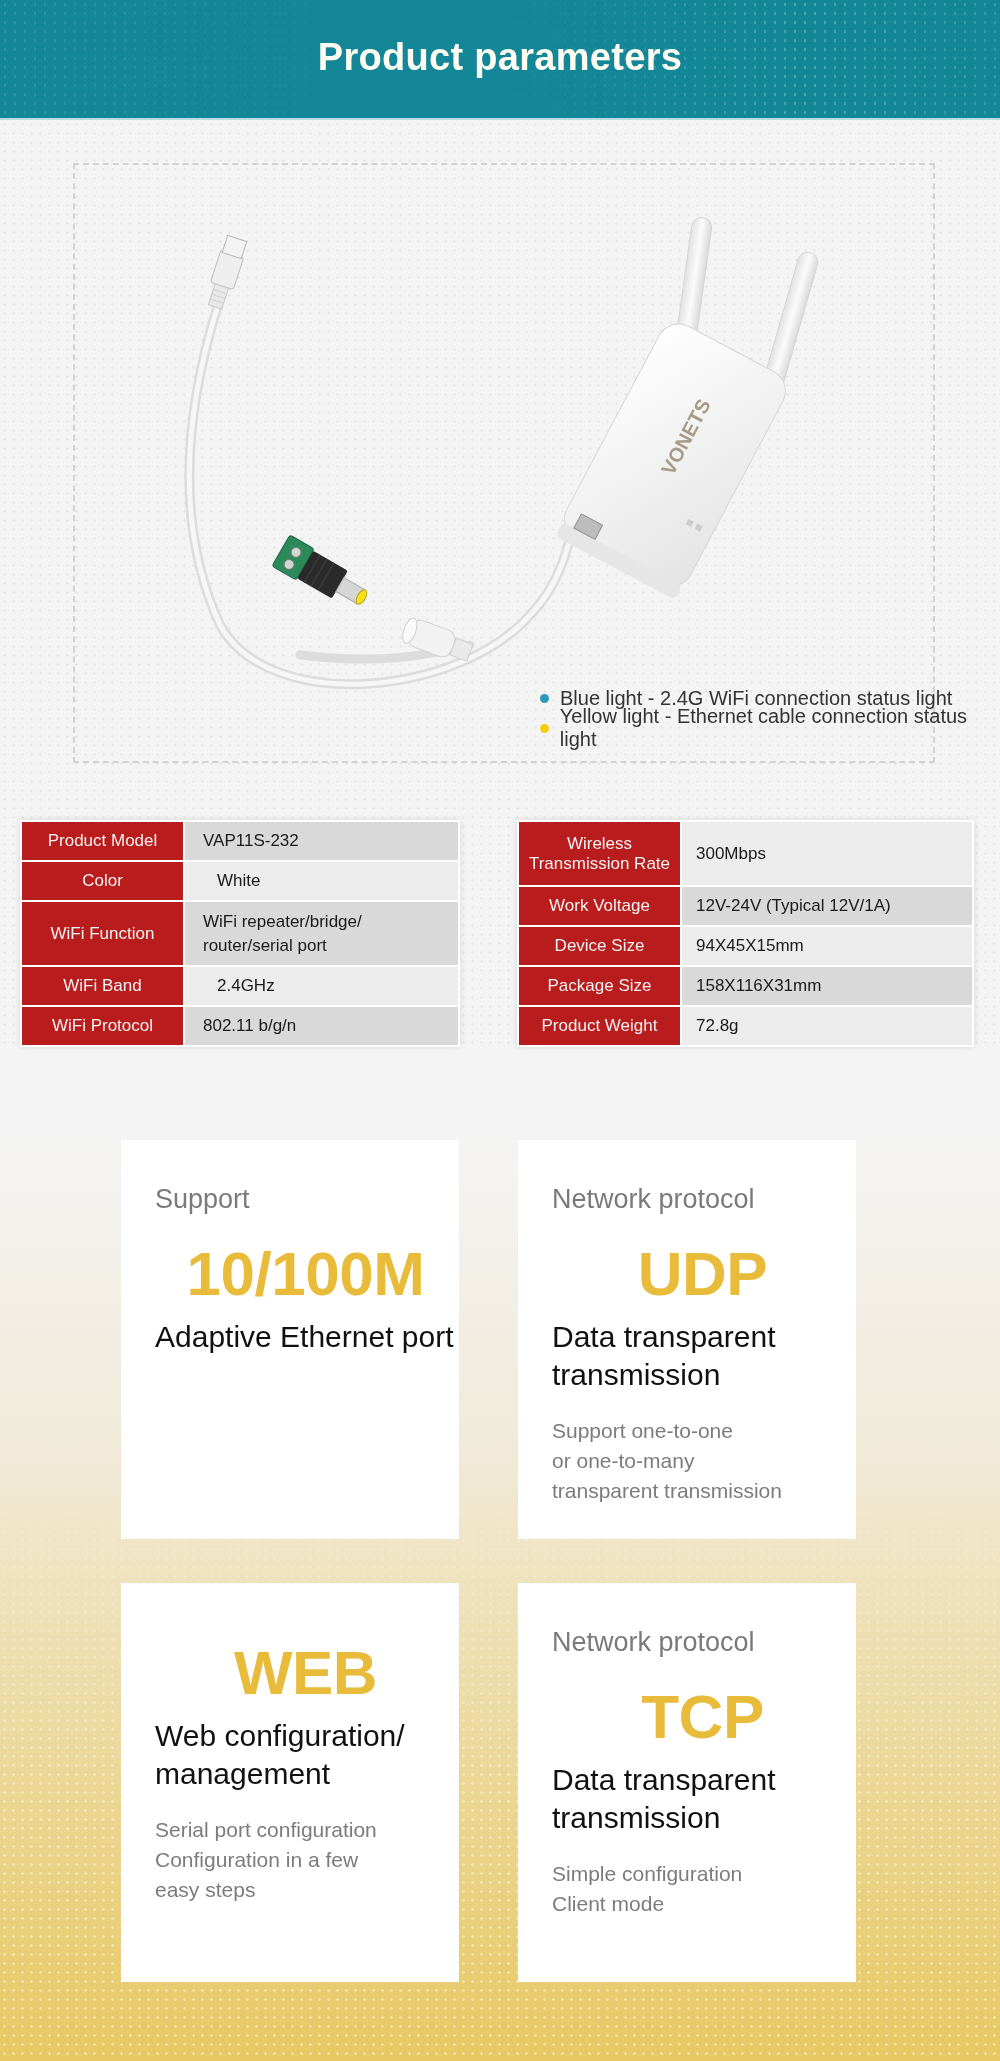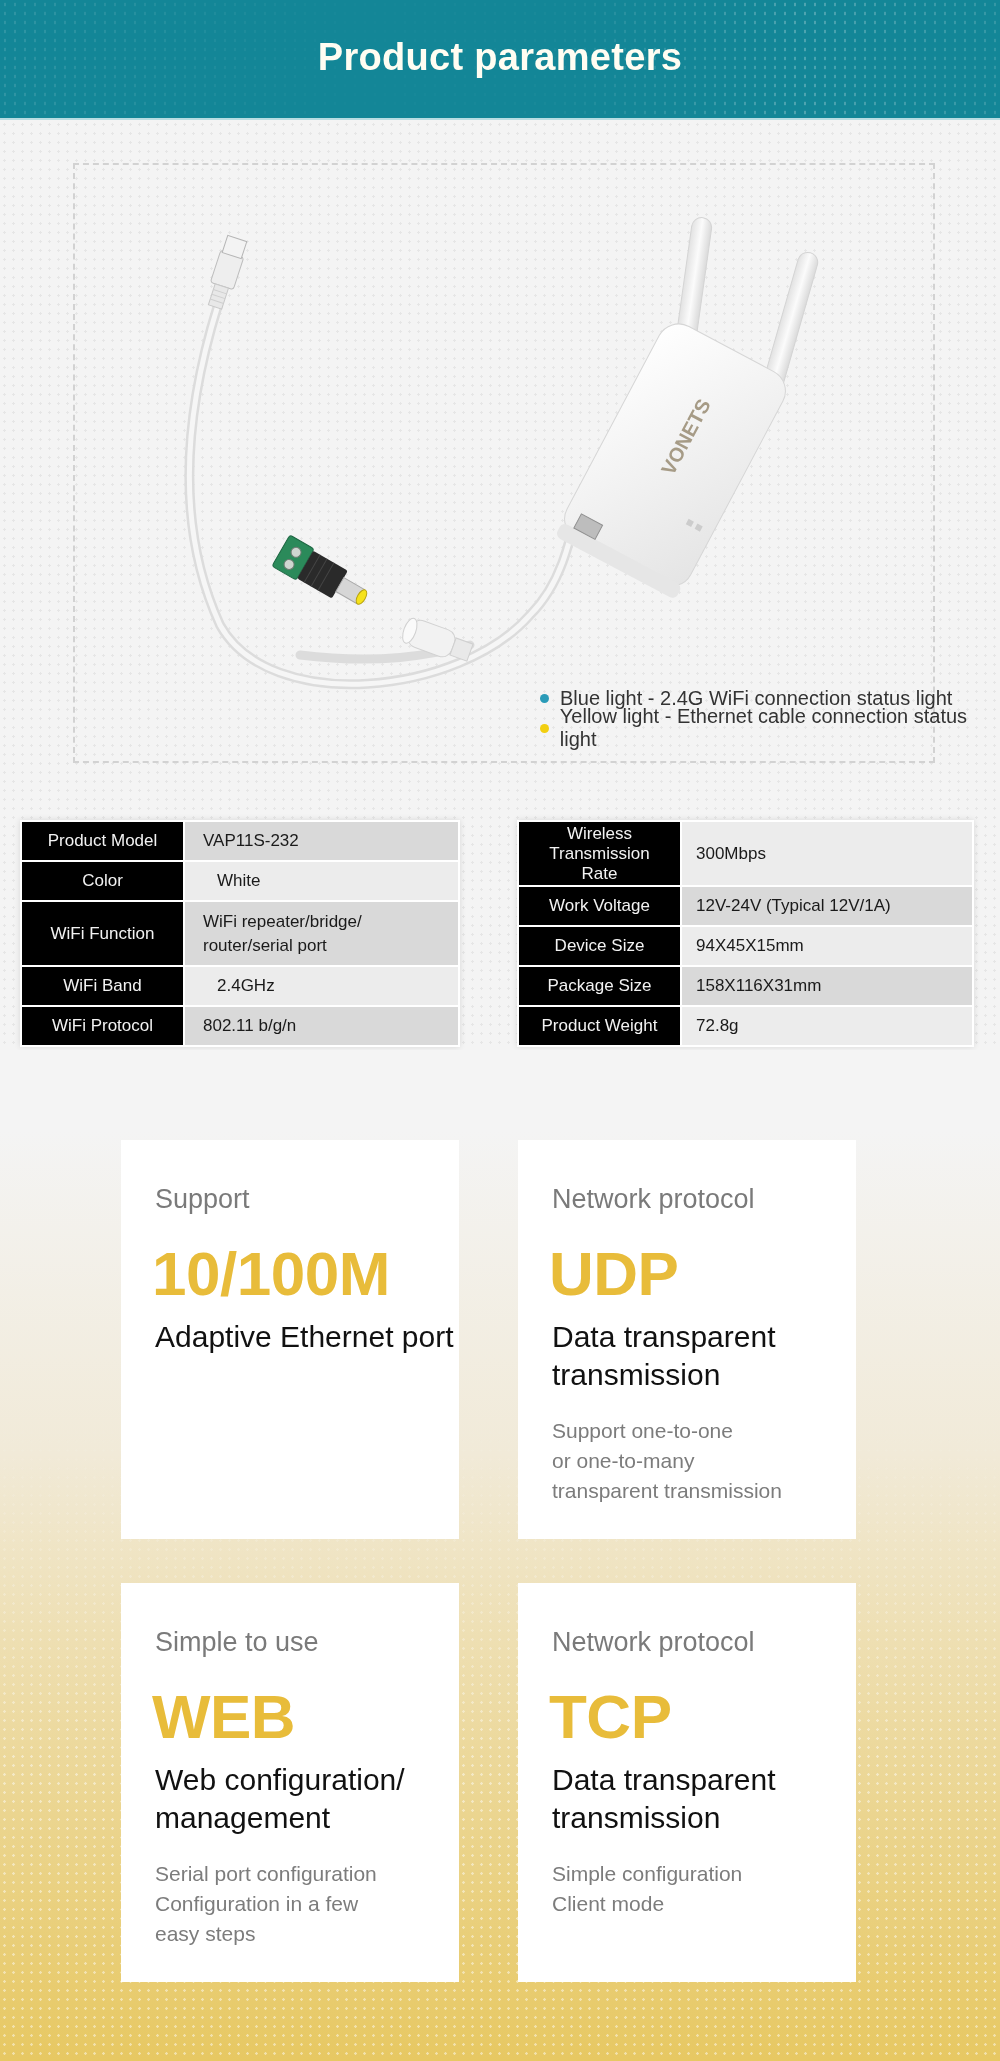--- a/index.html
+++ b/index.html
@@ -47,21 +47,21 @@
   .legend-dot { width: 9px; height: 9px; border-radius: 50%; margin-right: 11px; }
 
   
   .spec-table {
     position: absolute; top: 820px;
     border-collapse: collapse;
     box-shadow: 0 0 6px rgba(0,0,0,0.12);
   }
   .spec-table td { border: 2px solid #ffffff; height: 40px; font-size: 17px; }
   .spec-table td.lbl {
-    background: #000000; color: #f2f2f2; text-align: center; padding: 0 16px; line-height: 20px;
+    background: #b91c1c; color: #f2f2f2; text-align: center; padding: 0 6px; line-height: 20px;
   }
   .spec-table td.val { color: #1a1a1a; padding: 0 18px; line-height: 24px; }
   .spec-table tr.odd td.val { background: #d9d9d9; }
   .spec-table tr.even td.val { background: #ececec; padding-left: 32px; }
   #table-left { left: 20px; width: 440px; }
   #table-left td.lbl { width: 163px; }
   #table-right { left: 517px; width: 457px; }
   #table-right td.lbl { width: 163px; }
   #table-right td.val { padding-left: 14px; }
 
@@ -75,21 +75,21 @@
     background-image: radial-gradient(circle, rgba(255,255,255,0.45) 1.1px, transparent 1.5px);
     background-size: 9px 9px;
     -webkit-mask-image: linear-gradient(180deg, transparent 0%, transparent 35%, #000 70%);
     mask-image: linear-gradient(180deg, transparent 0%, transparent 35%, #000 70%);
   }
   .card {
     position: absolute; width: 338px; height: 399px; background: #ffffff;
     padding: 44px 0 0 34px;
   }
   .card-kicker { font-size: 27px; color: #7a7a7a; height: 44px; }
-  .card-big { font-size: 62px; font-weight: bold; color: #e8bc3a; height: 84px; letter-spacing: -0.5px; margin-top: 4px; line-height: 84px; margin-left: -3px; }
+  .card-big { font-size: 62px; font-weight: bold; color: #e8bc3a; height: 84px; letter-spacing: -0.5px; margin-top: 4px; line-height: 84px; margin-left: -3px; text-align: center; }
   .card-head { font-size: 30px; color: #111; line-height: 38px; width: 300px; margin-top: 2px; }
   .card-desc { font-size: 21px; color: #7c7c7c; line-height: 30px; margin-top: 22px; width: 300px; }
   #card-1 { left: 121px; top: 1140px; }
   #card-2 { left: 518px; top: 1140px; }
   #card-3 { left: 121px; top: 1583px; }
   #card-4 { left: 518px; top: 1583px; }
 </style>
 </head>
 <body>
 
@@ -243,21 +243,20 @@
   <div class="card-big">UDP</div>
   <div class="card-head">Data transparent transmission</div>
   <div class="card-desc">
     <div>Support one-to-one</div>
     <div>or one-to-many</div>
     <div>transparent transmission</div>
   </div>
 </div>
 
 <div class="card" id="card-3">
-  <div class="card-kicker">Simple to use</div>
   <div class="card-big">WEB</div>
   <div class="card-head">Web configuration/ management</div>
   <div class="card-desc">
     <div>Serial port configuration</div>
     <div>Configuration in a few</div>
     <div>easy steps</div>
   </div>
 </div>
 
 <div class="card" id="card-4">

